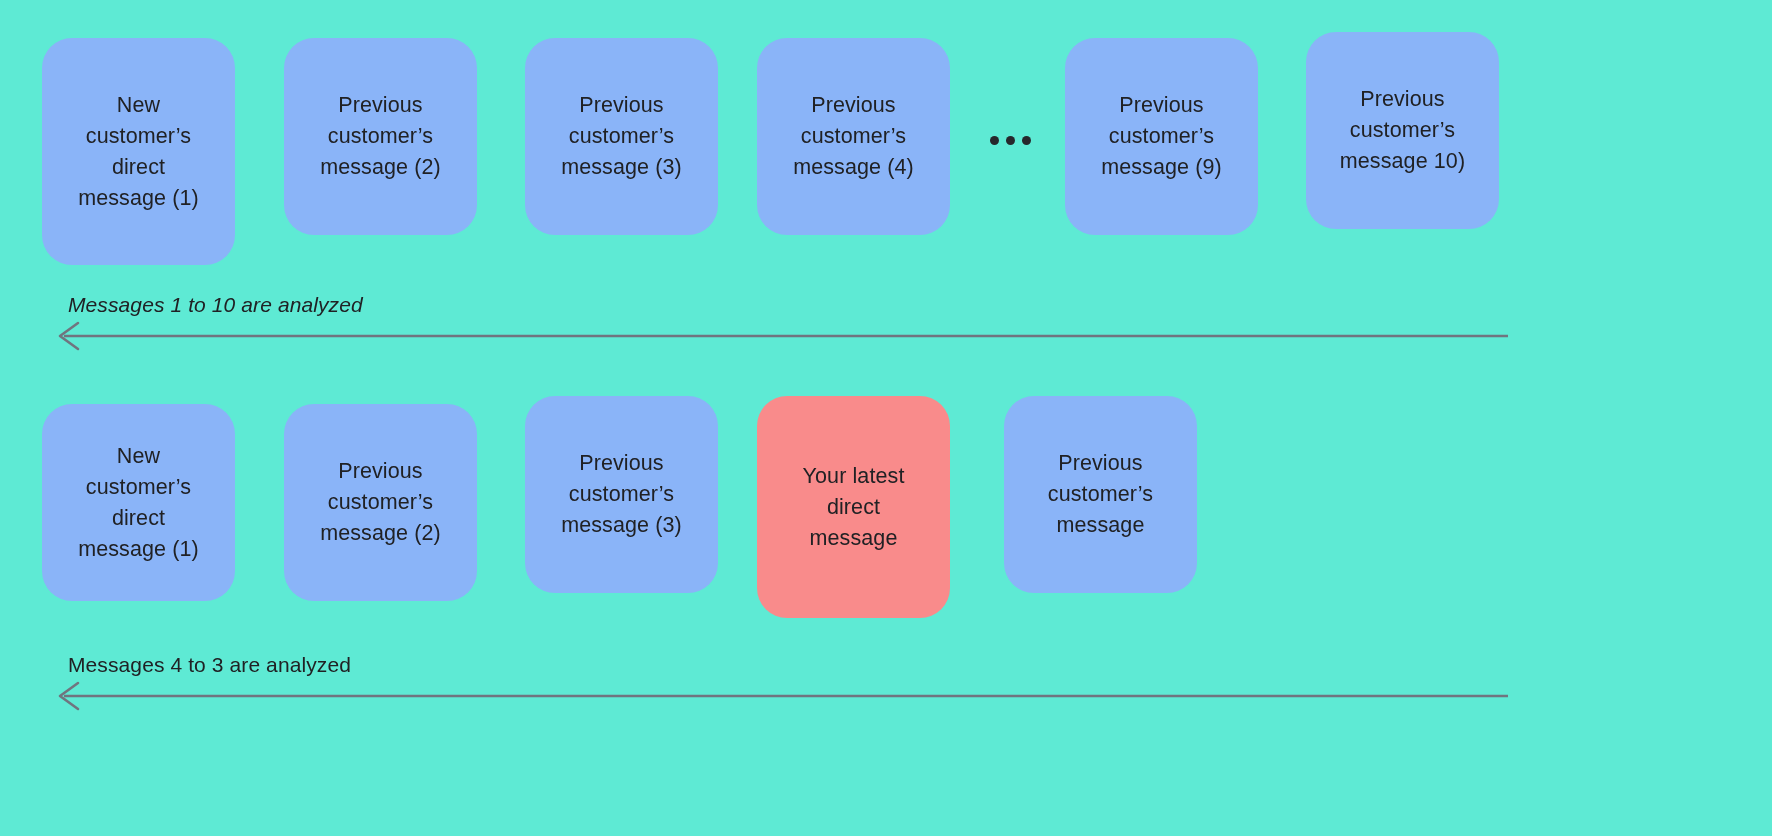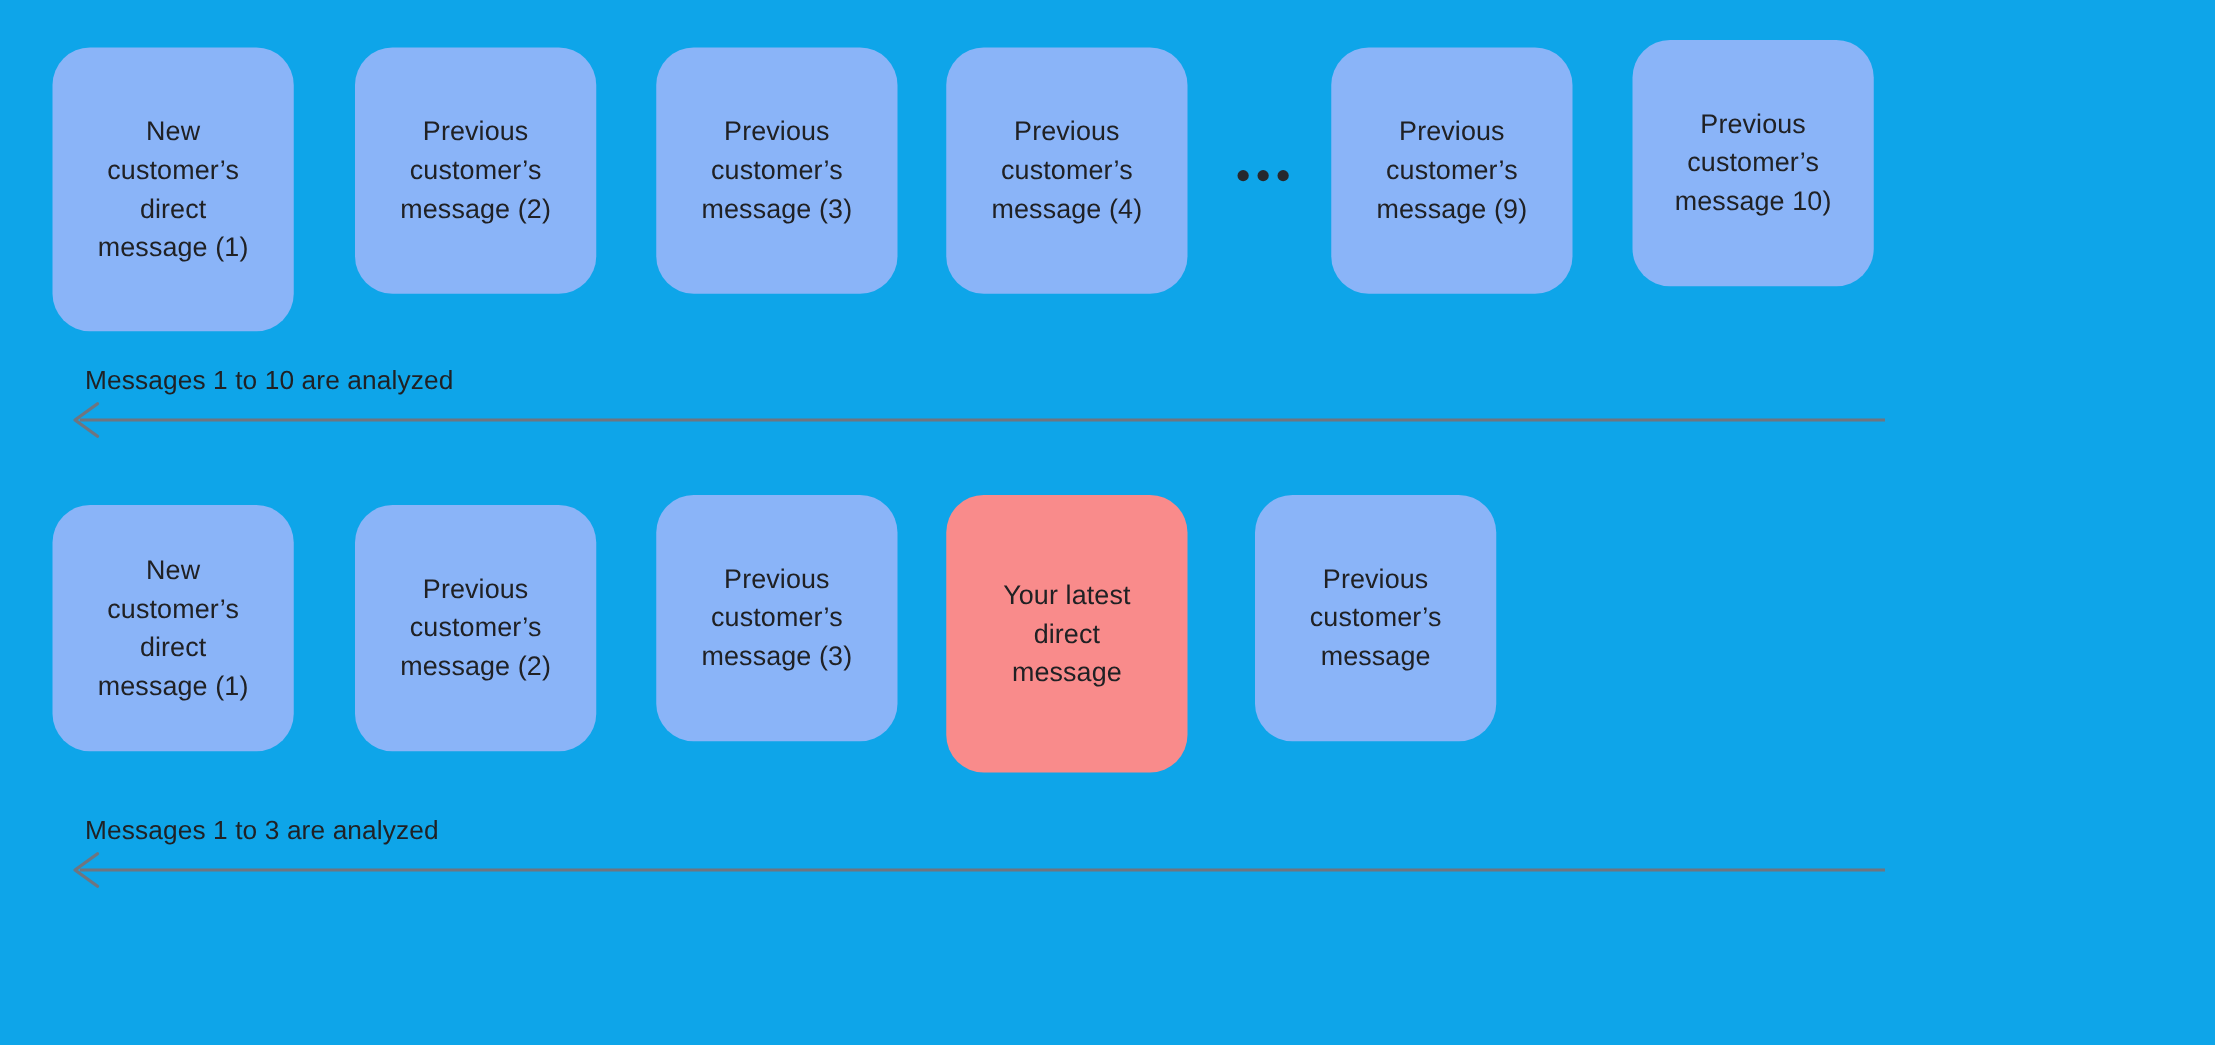--- a/index.html
+++ b/index.html
@@ -9,21 +9,21 @@
     background: #ffffff;
   }
   body {
     font-family: "Liberation Sans", sans-serif;
     -webkit-font-smoothing: antialiased;
   }
   #canvas {
     position: relative;
     width: 1772px;
     height: 836px;
-    background: #0ea5e9;
+    background: #5eead4;
     overflow: hidden;
   }
 
   
   .card {
     position: absolute;
     box-sizing: border-box;
     display: flex;
     align-items: center;
     justify-content: center;
@@ -100,21 +100,21 @@
   </div>
 
   <div class="card blue" style="left:1065px; top:38px; width:193px; height:197px;">Previous
 customer’s
 message (9)</div>
 
   <div class="card blue" style="left:1306px; top:32px; width:193px; height:197px;">Previous
 customer’s
 message 10)</div>
 
-  <div class="arrow-label" style="left:68px; top:292px;">Messages 1 to 10 are analyzed</div>
+  <div class="arrow-label" style="left:68px; top:292px;font-style:italic;">Messages 1 to 10 are analyzed</div>
 
   <svg class="arrow-svg" style="left:50px; top:320px;" width="1460" height="30" viewBox="0 0 1460 30">
     <line x1="14" y1="16" x2="1458" y2="16" stroke="#70757f" stroke-width="2.4" stroke-linecap="butt"></line>
     <polyline points="28,3 10,16 28,29" fill="none" stroke="#70757f" stroke-width="2.6" stroke-linecap="round" stroke-linejoin="round"></polyline>
   </svg>
 
   <div class="card blue" style="left:42px; top:404px; width:193px; height:197px;">New
 customer’s
 direct
 message (1)</div>
@@ -128,20 +128,20 @@
 message (3)</div>
 
   <div class="card red" style="left:757px; top:396px; width:193px; height:222px;">Your latest
 direct
 message</div>
 
   <div class="card blue" style="left:1004px; top:396px; width:193px; height:197px;">Previous
 customer’s
 message</div>
 
-  <div class="arrow-label" style="left:68px; top:652px;">Messages 1 to 3 are analyzed</div>
+  <div class="arrow-label" style="left:68px; top:652px;">Messages 4 to 3 are analyzed</div>
 
   <svg class="arrow-svg" style="left:50px; top:680px;" width="1460" height="30" viewBox="0 0 1460 30">
     <line x1="14" y1="16" x2="1458" y2="16" stroke="#70757f" stroke-width="2.4" stroke-linecap="butt"></line>
     <polyline points="28,3 10,16 28,29" fill="none" stroke="#70757f" stroke-width="2.6" stroke-linecap="round" stroke-linejoin="round"></polyline>
   </svg>
 
 </div>
 
 </body></html>

